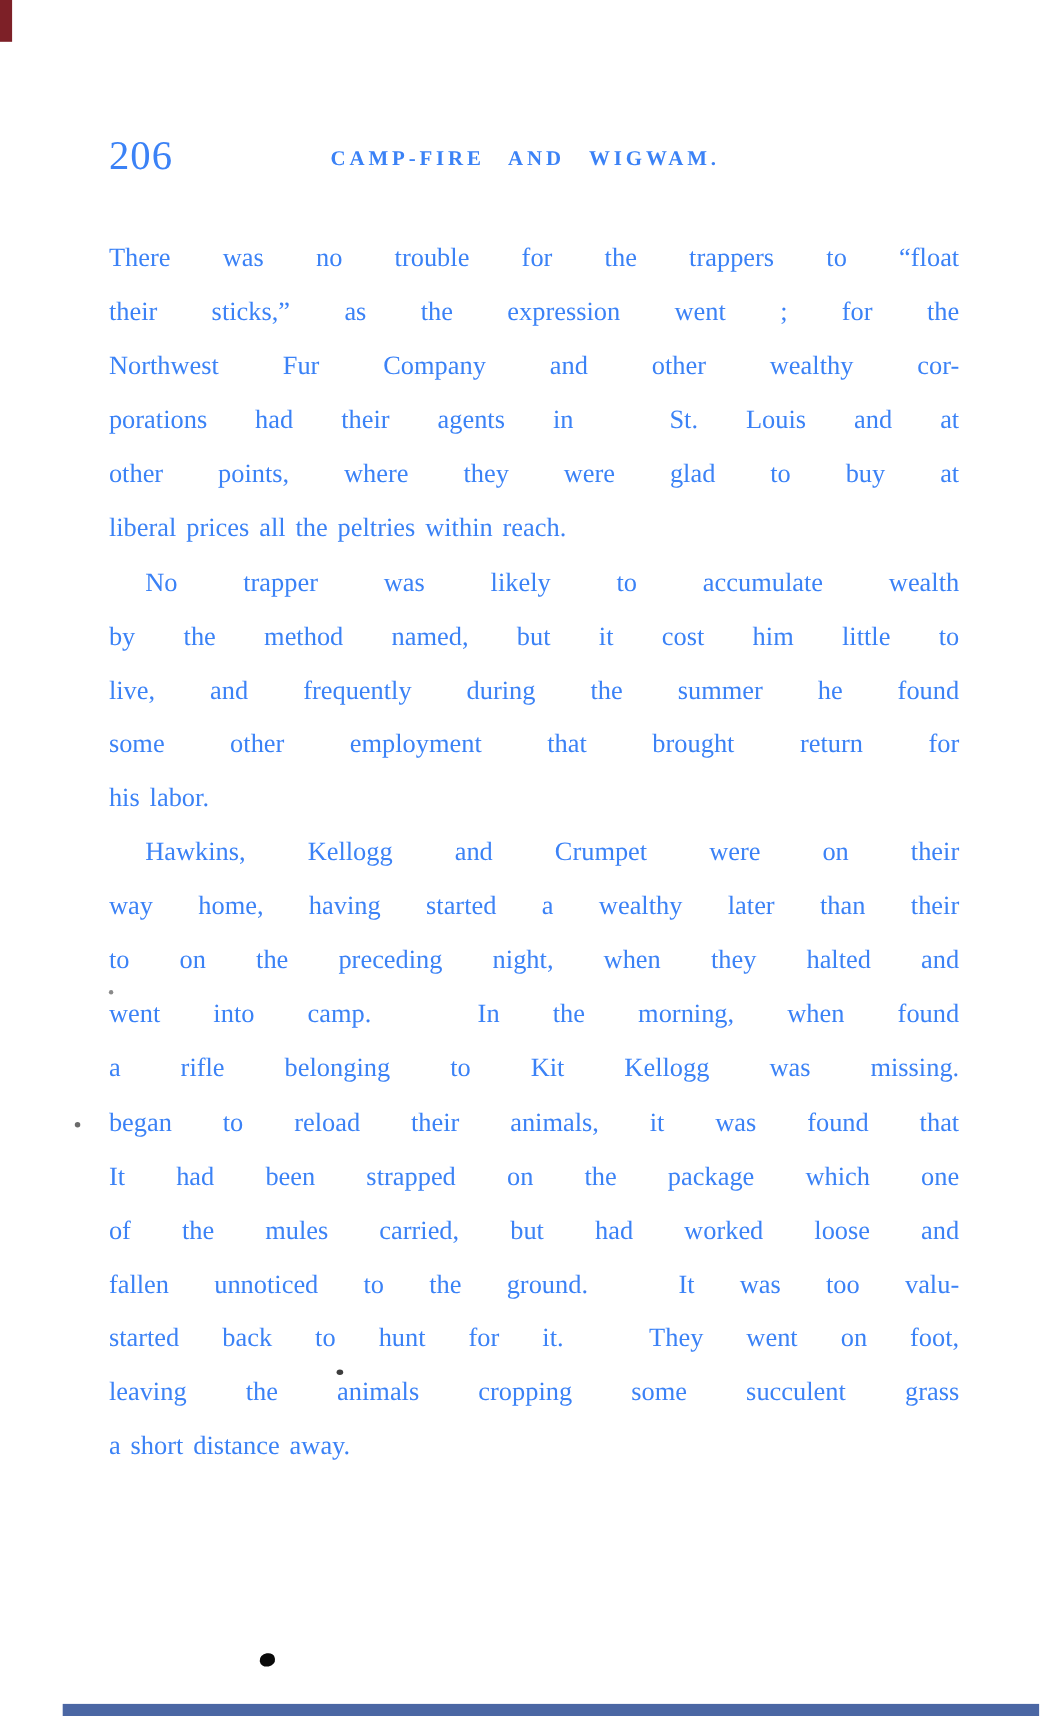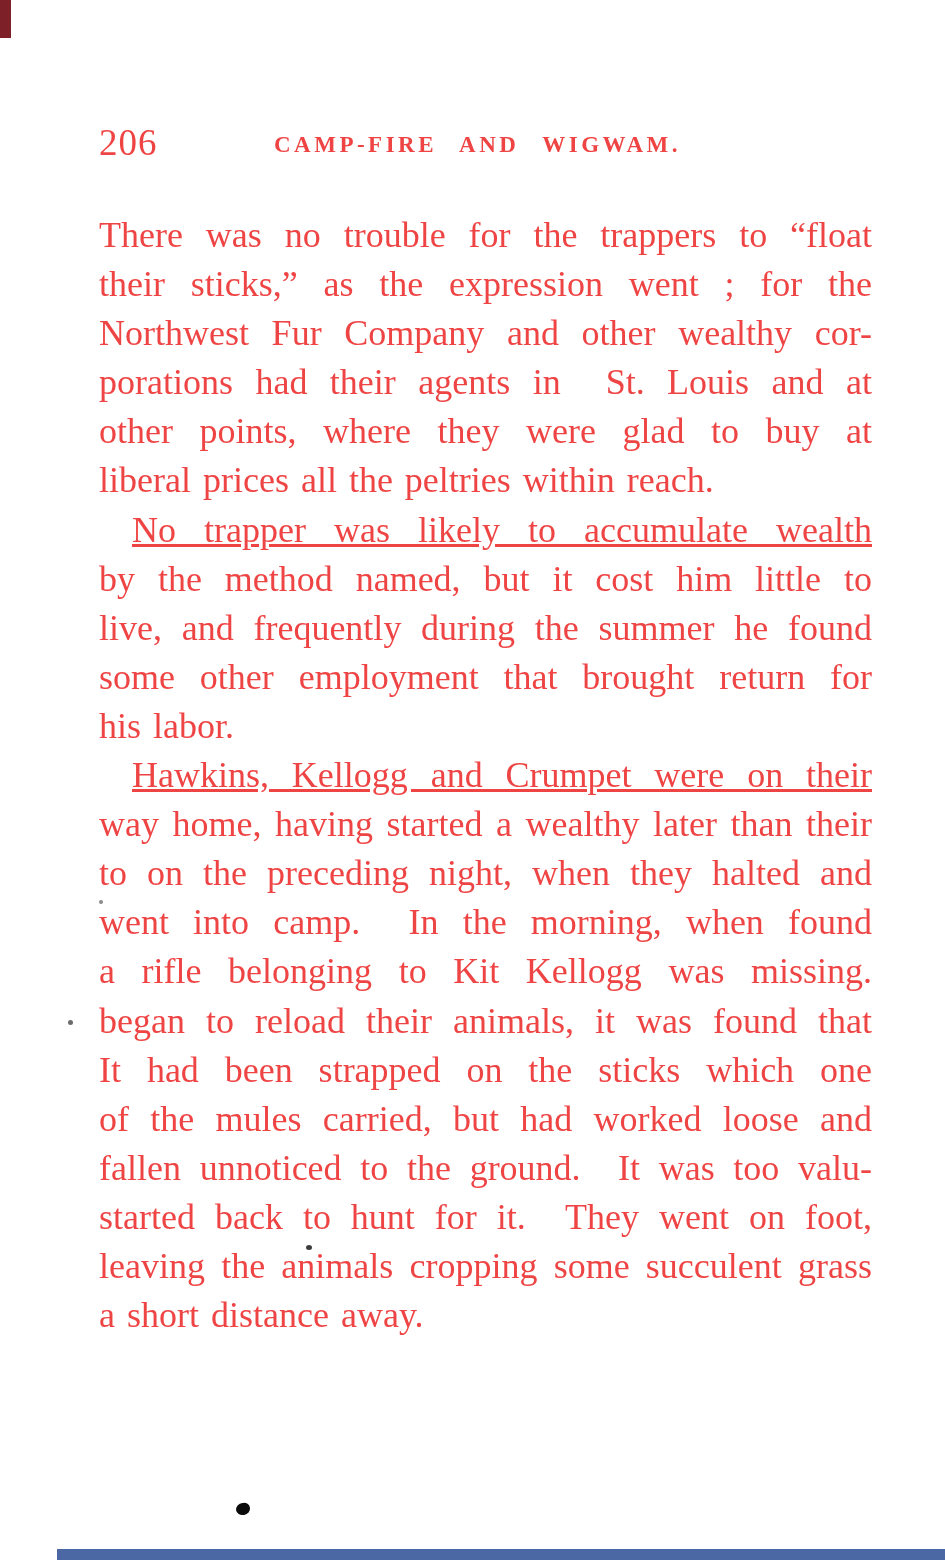--- a/index.html
+++ b/index.html
@@ -32,49 +32,48 @@
     font-size: 37px;
     line-height: 37px;
     letter-spacing: 1px;
   }
   .running-title {
     position: absolute;
     left: 0;
     right: 16px;
     top: 9px;
     text-align: center;
-    font-size: 23px;
+    font-size: 19px;
     line-height: 23px;
     font-weight: bold;
     letter-spacing: 3.5px;
     word-spacing: 14px;
   }
 
   
   .body-text {
     position: absolute;
     left: 99px;
     top: 211px;
     width: 773px;
-    font-size: 36px;
+    font-size: 24px;
     line-height: 49.1px;
     word-spacing: 3px;
   }
   .paragraph { margin: 0; padding: 0; }
   .line {
     text-align: justify;
     text-align-last: justify;
     white-space: pre-wrap;
   }
   .line.last {
     text-align-last: left;
   }
   .line.indent {
     text-indent: 33px;
-    text-decoration: underline;
   }
 
   
   .strip-top-left {
     position: absolute;
     left: 0;
     top: 0;
     width: 11px;
     height: 38px;
   }
@@ -96,21 +95,21 @@
     transform: rotate(-8deg);
   }
   .speck { position: absolute; border-radius: 50%; }
   .speck-1 { left: 99px;  top: 900px;  width: 4px; height: 4px; background: #8a8a8a; }
   .speck-2 { left: 68px;  top: 1020px; width: 5px; height: 5px; background: #6b6b6b; }
   .speck-3 { left: 306px; top: 1245px; width: 6px; height: 5px; background: #3d3d3d; }
 </style>
 </head>
 <body>
 
-<div class="page" style="color: #ef4444; background: rgb(255, 255, 255);">
+<div class="page" style="color: #3b82f6; background: rgb(255, 255, 255);">
 
   <div class="strip-top-left" style="background: rgb(125, 32, 39);"></div>
 
   <div class="header">
     <span class="page-number">206</span>
     <span class="running-title">CAMP-FIRE AND WIGWAM.</span>
   </div>
 
   <div class="body-text">
       <div class="paragraph">
@@ -128,21 +127,21 @@
         <div class="line">some other employment that brought return for</div>
         <div class="line last">his labor.</div>
       </div>
       <div class="paragraph">
         <div class="line indent">Hawkins, Kellogg and Crumpet were on their</div>
         <div class="line">way home, having started a wealthy later than their</div>
         <div class="line">to on the preceding night, when they halted and</div>
         <div class="line">went into camp.  In the morning, when found</div>
         <div class="line">a rifle belonging to Kit Kellogg was missing.</div>
         <div class="line">began to reload their animals, it was found that</div>
-        <div class="line">It had been strapped on the sticks which one</div>
+        <div class="line">It had been strapped on the package which one</div>
         <div class="line">of the mules carried, but had worked loose and</div>
         <div class="line">fallen unnoticed to the ground.  It was too valu-</div>
         <div class="line">started back to hunt for it.  They went on foot,</div>
         <div class="line">leaving the animals cropping some succulent grass</div>
         <div class="line last">a short distance away.</div>
       </div>
     </div>
 
   <div class="speck speck-1"></div>
   <div class="speck speck-2"></div>

